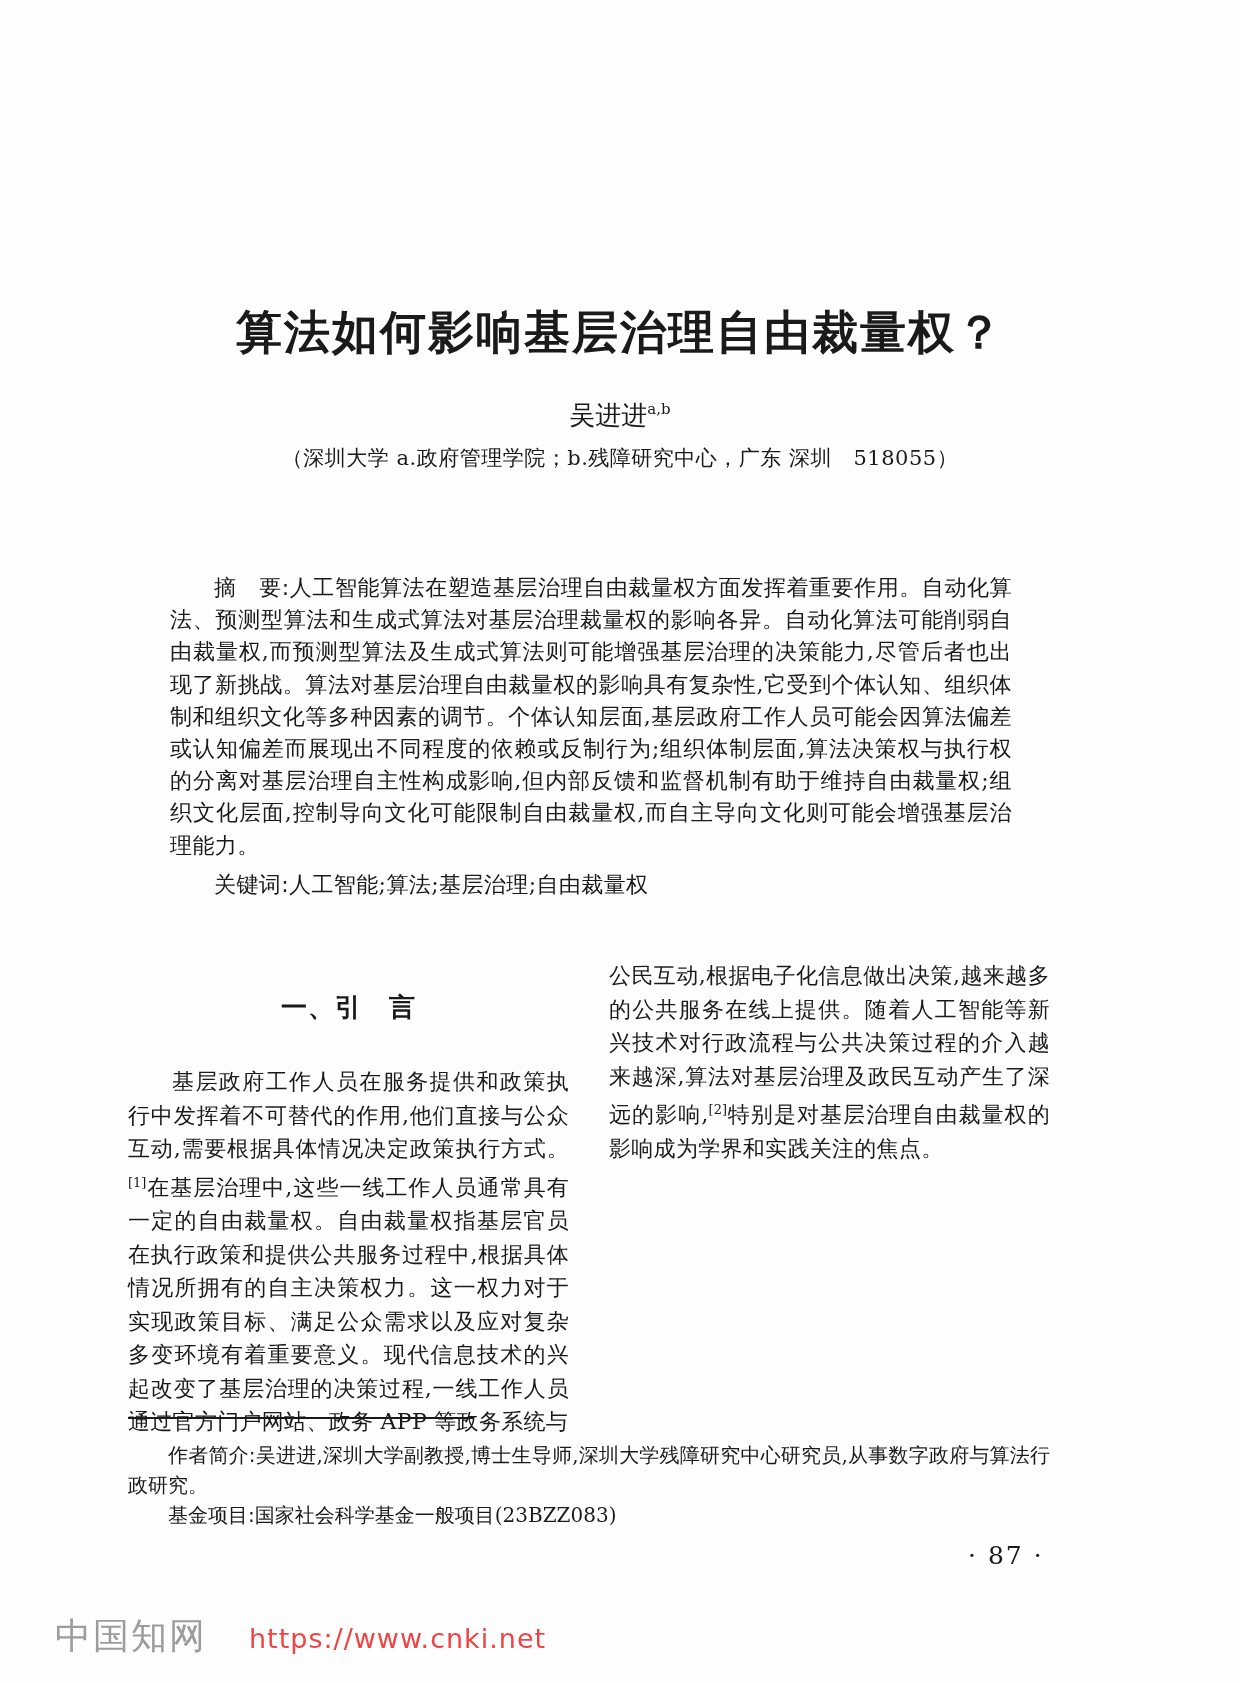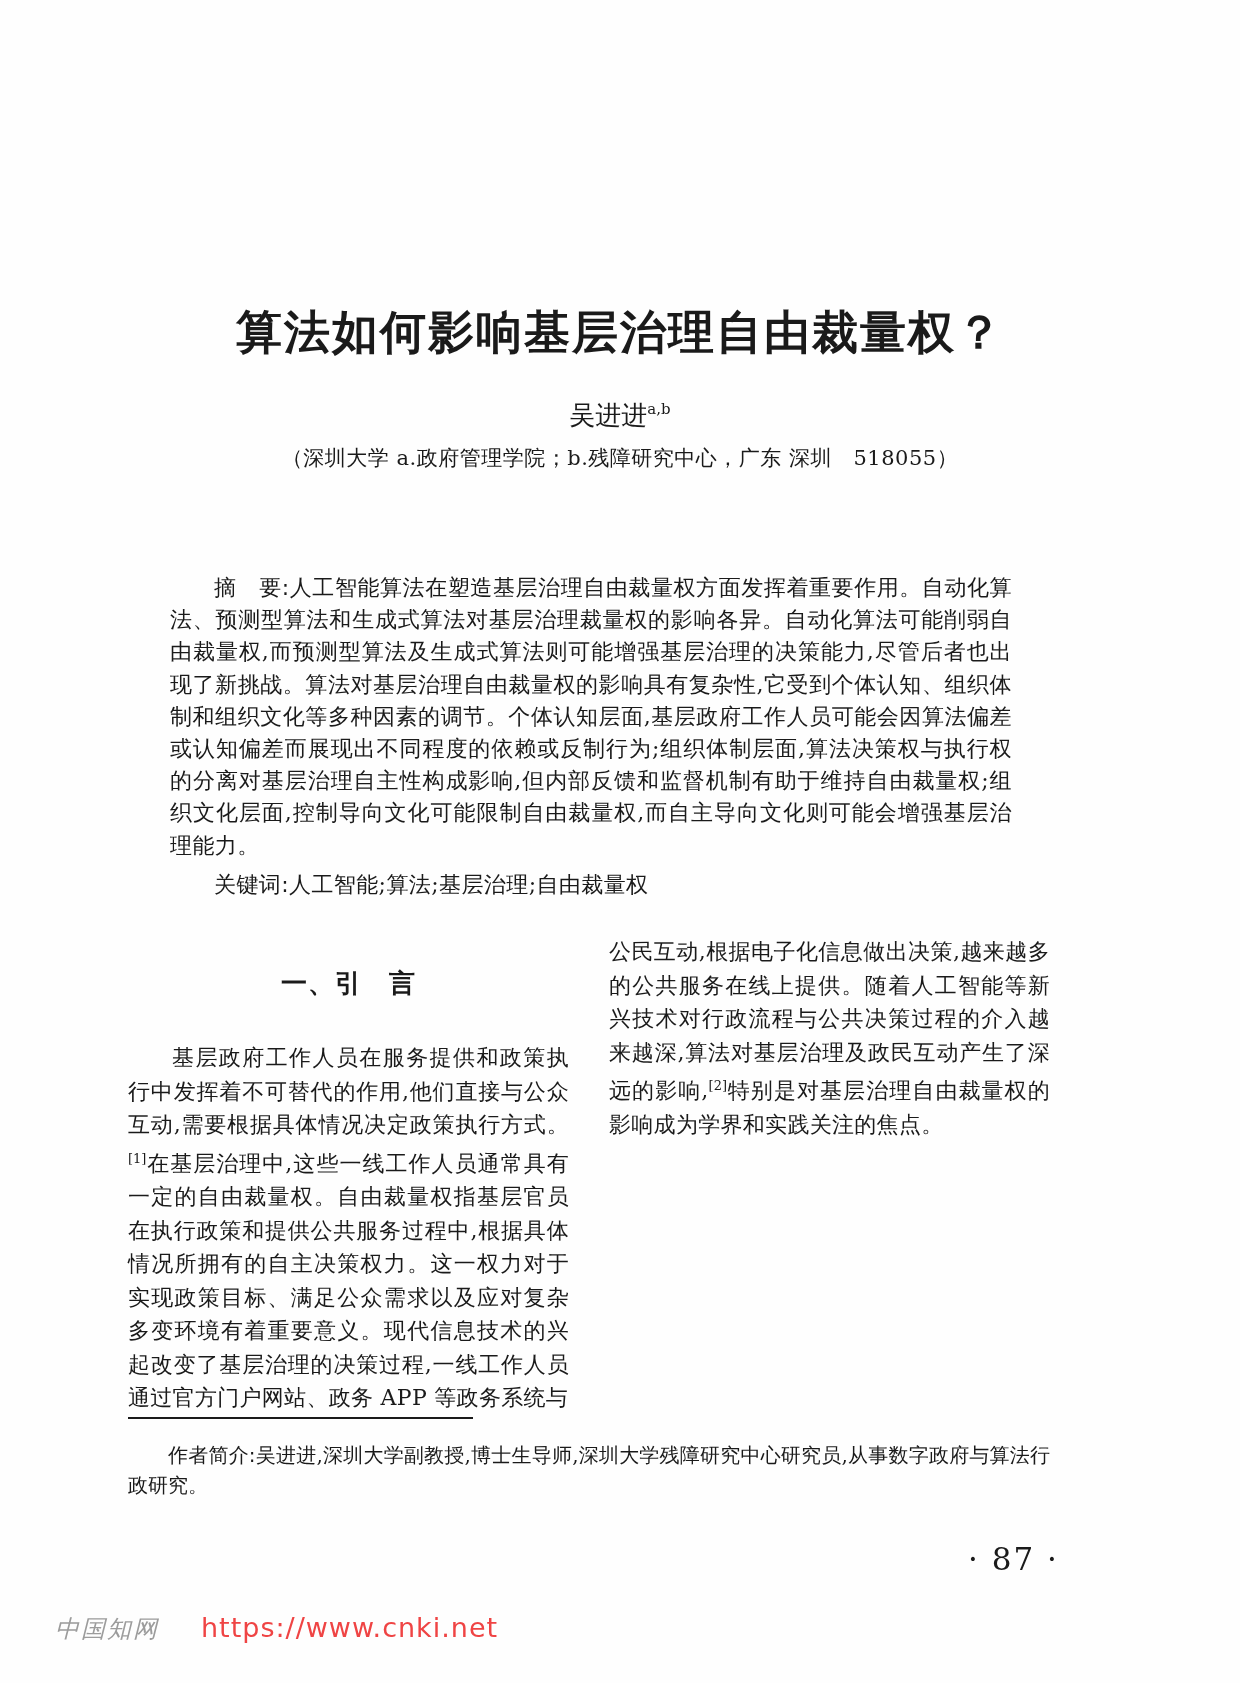--- a/index.html
+++ b/index.html
@@ -41,45 +41,45 @@
     top:881px; left:170px; width:842px;
     font-size:22px; text-indent:2em;
   }
   .meta-line .pair { margin-right:44px; }
   .meta-line .val { font-family:"DejaVu Serif","Liberation Serif",serif; font-weight:400; }
 
   .columns {
     top:935px; left:128px; width:922px;
     display:flex; gap:40px;
   }
-  .col { width:441px; font-size:22px; line-height:33.5px; text-align:justify; letter-spacing:0.3px; }
+  .col { width:441px; font-size:22px; line-height:33.5px; text-align:justify; letter-spacing:0.3px;margin-top:24px; }
   .section-heading {
     text-align:center; font-weight:700; font-size:26px; line-height:36px;
     margin:30px 0 40px 0; letter-spacing:1px;
   }
   .para { margin:0; }
   .para.indent { text-indent:2em; }
   .ref { font-size:13px; vertical-align:super; letter-spacing:0; }
 
   .divider {
     top:1417px; left:128px; width:345px; height:2px;
     background:#1a1a1a;
   }
   .footnote {
     top:1440px; left:128px; width:922px;
     font-size:20px; line-height:30px; text-align:justify;
   }
   .footnote p { margin:0; text-indent:2em; }
-  .page-number { top:1541px; left:968px; font-size:31px; letter-spacing:2px; }
+  .page-number { top:1541px; left:968px; font-size:25px; letter-spacing:2px; }
 
   .watermark {
     top:1612px; left:55px;
     font-family:"DejaVu Sans","Liberation Sans",sans-serif;
   }
-  .watermark .brand { font-size:24px; letter-spacing:2px;font-style:italic; }
+  .watermark .brand { font-size:36px; letter-spacing:2px; }
   .watermark .url { font-size:27px; margin-left:42px; letter-spacing:1px; }
 </style>
 </head>
 <body>
 
 <div class="page">
 
   <div class="abs center title">算法如何影响基层治理自由裁量权？</div>
 
   <div class="abs center author-line">
@@ -110,20 +110,23 @@
       </p>
     </div>
   </div>
 
   <div class="abs divider"></div>
 
   <div class="abs footnote">
     <p>
       <span class="label-hei">作者简介:</span><span>吴进进,深圳大学副教授,博士生导师,深圳大学残障研究中心研究员,从事数字政府与算法行政研究。</span>
     </p>
+    <p>
+      <span class="label-hei">基金项目:</span><span>国家社会科学基金一般项目(23BZZ083)</span>
+    </p>
   </div>
 
   <div class="abs page-number">· 87 ·</div>
 
   <div class="abs watermark">
     <span class="brand" style="color: rgb(156, 156, 156);">中国知网</span><span class="url" style="color: #ef4444;">https://www.cnki.net</span>
   </div>
 
 </div>
 

